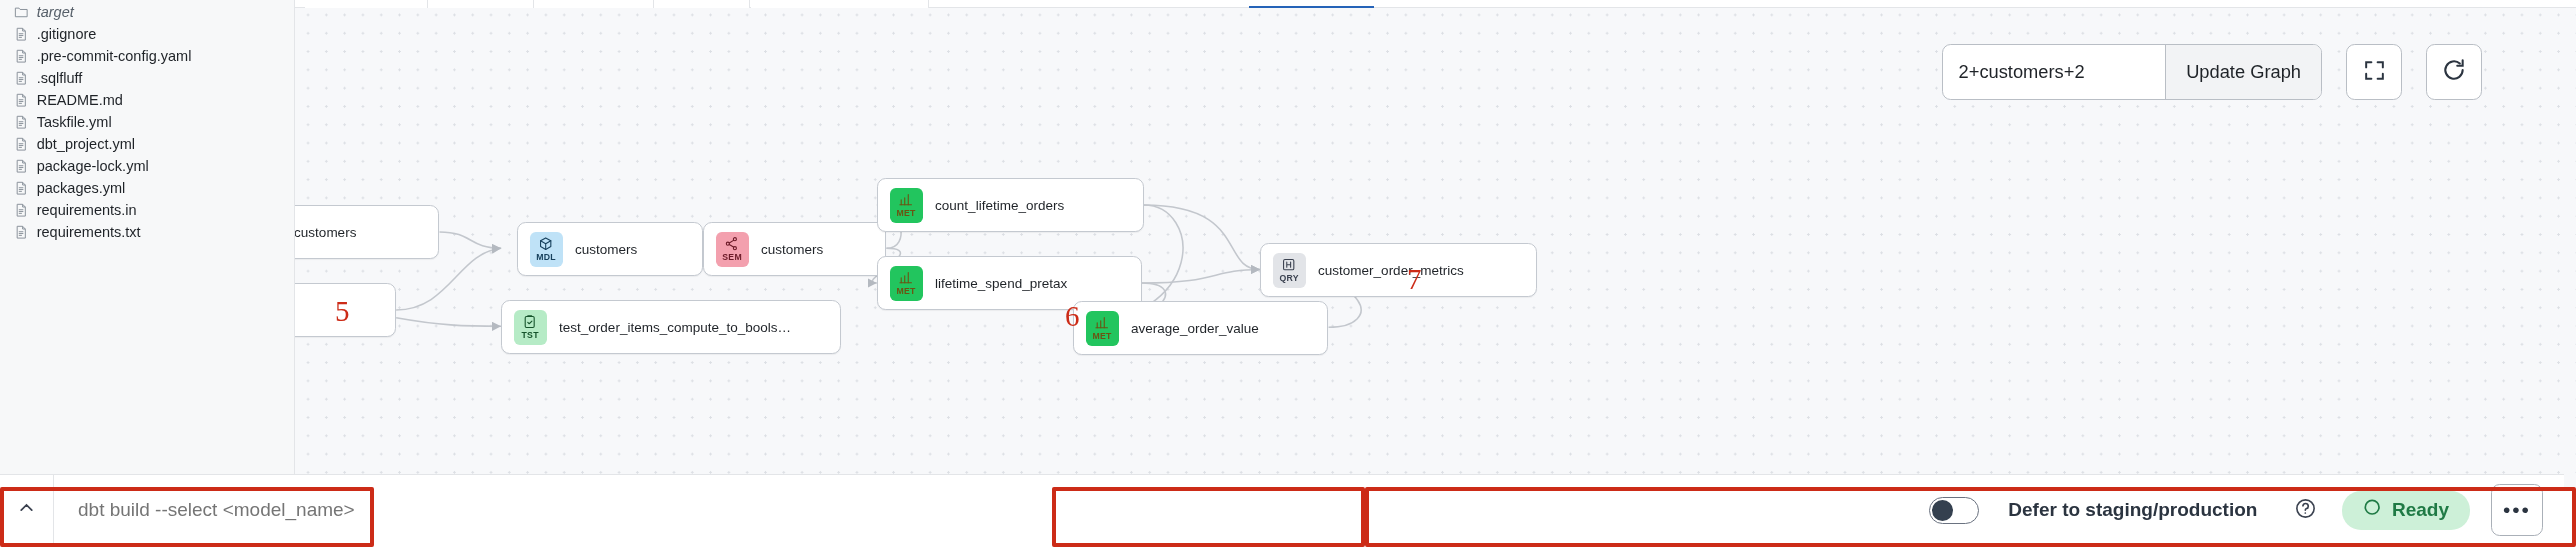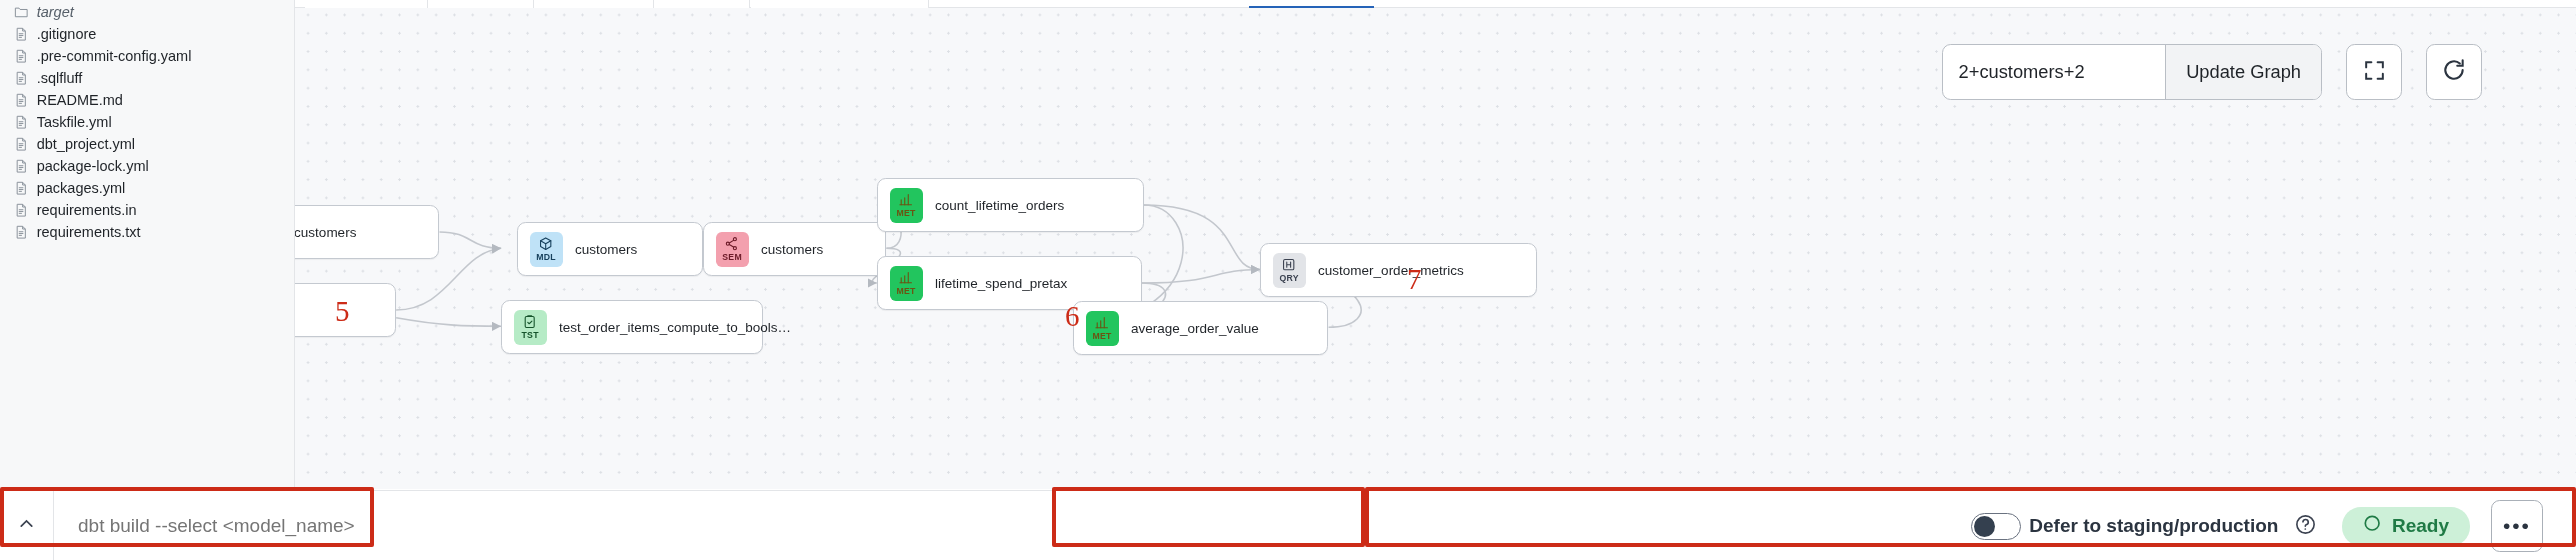--- a/index.html
+++ b/index.html
@@ -99,40 +99,40 @@
   .badge-sem { background: #f3a0ae; color: #6b1a28; }
   .badge-met { background: #22c55e; color: #6b5413; }
   .badge-tst { background: #b6ebc6; color: #15532b; }
   .badge-qry { background: #e2e4e8; color: #3b4250; }
   .node-label { font-size: 13.5px; color: #1f2328; white-space: nowrap; }
 
   svg.edges { position: absolute; left: 0; top: 0; width: 100%; height: 100%; pointer-events: none; }
 
   
   #bottombar {
-    position: absolute; left: 0; bottom: 0;
+    position: absolute; left: 0; bottom: 16px;
     width: 2564px; height: 71px;
     background: #ffffff;
     border-top: 1px solid #e3e5e8;
     display: flex; align-items: center;
   }
   .chev-btn {
     width: 54px; height: 71px; display: flex; align-items: center; justify-content: center;
     border-right: 1px solid #e3e5e8; cursor: pointer;
     font-size: 19px; color: #3b4250;
   }
   .cmd-input {
     flex: 0 0 318px; border: none; outline: none; background: transparent;
     font-size: 19px; color: #8b939c; padding-left: 24px;
     font-family: "Liberation Sans", sans-serif;
   }
   .bb-right {
     margin-left: auto; display: flex; align-items: center; height: 71px;
   }
-  .defer-grp { display: flex; align-items: center; gap: 8px; padding: 0 25px 0 67px; }
+  .defer-grp { display: flex; align-items: center; gap: 29px; padding: 0 25px 0 67px; }
   .toggle {
     width: 50px; height: 27px; border-radius: 13.5px;
     border: 1.4px solid #6a7280; background: #fff;
     display: flex; align-items: center; padding: 1.9px; cursor: pointer;
   }
   .toggle .knob { width: 21px; height: 21px; border-radius: 50%; background: #34404f; }
   .defer-label { font-size: 19px; font-weight: 700; color: #2b3440; white-space: nowrap; }
   .help-ic { margin-left: 7.7px; }
   .ready-pill {
     display: flex; align-items: center; gap: 10.6px;
@@ -316,21 +316,21 @@
         <div class="node" style="left: 222px; top: 222px; width: 186px;">
           <span class="badge badge-mdl">
             <span class="bico"><svg width="15.4" height="15.4" viewBox="0 0 24 24" stroke="currentColor" fill="none" stroke-width="1.7" stroke-linecap="round" stroke-linejoin="round">
                 <path d="M12 3l8 4.5v9L12 21l-8-4.5v-9z"></path>
                 <path d="M4 7.5l8 4.5 8-4.5M12 12v9"></path>
               </svg></span>
             <span class="btxt">MDL</span>
           </span>
           <span class="node-label">customers</span>
         </div>
-        <div class="node" style="left: 206px; top: 300px; width: 262px;">
+        <div class="node" style="left: 206px; top: 300px; width: 340px;">
           <span class="badge badge-tst">
             <span class="bico"><svg width="15.4" height="15.4" viewBox="0 0 24 24" stroke="currentColor" fill="none" stroke-width="1.7" stroke-linecap="round" stroke-linejoin="round">
                 <rect x="5" y="4" width="14" height="17" rx="2"></rect>
                 <path d="M9 4V2.8h6V4"></path>
                 <path d="M9 13l2.2 2.2L15.5 11"></path>
               </svg></span>
             <span class="btxt">TST</span>
           </span>
           <span class="node-label">test_order_items_compute_to_bools…</span>
         </div>

